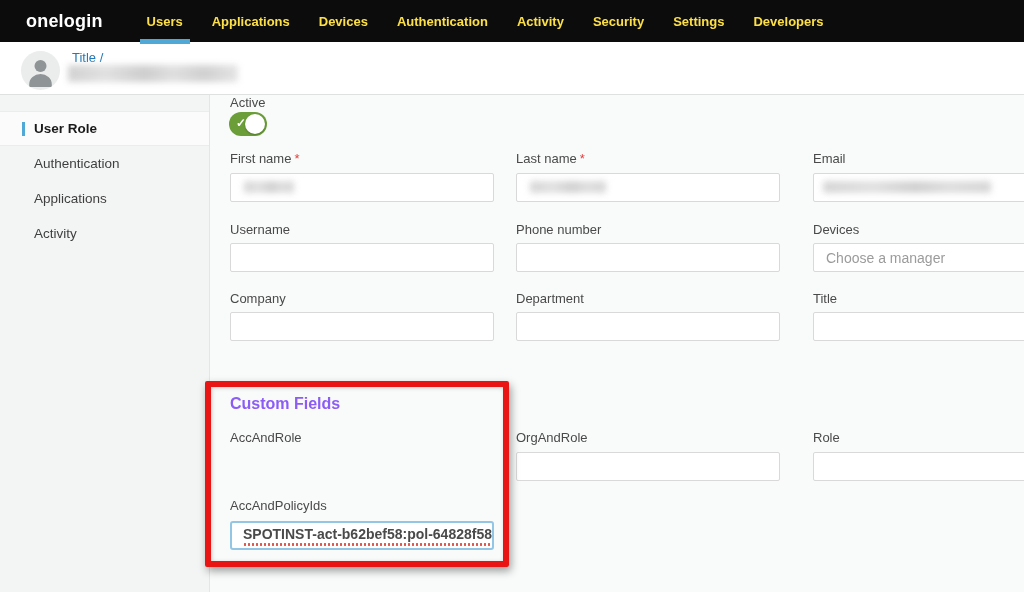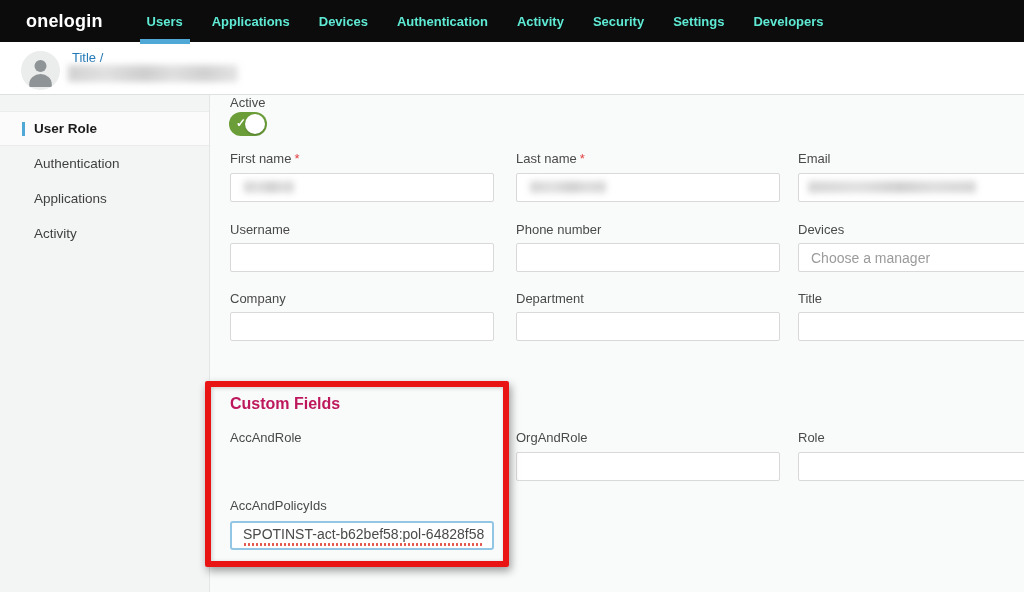--- a/index.html
+++ b/index.html
@@ -16,21 +16,21 @@
     position:absolute; left:0; top:0; width:1024px; height:42px;
     background:#0c0c0c; display:flex; align-items:center;
     padding-left:26px; z-index:30;
   }
   .logo {
     color:#fff; font-size:18px; font-weight:700; letter-spacing:.2px;
     margin-right:44px;
   }
   .nav-items { display:flex; align-items:center; gap:29px; height:100%; }
   .nav-item {
-    position:relative; color:#5eead4; font-size:13px; font-weight:700;
+    position:relative; color:#fde047; font-size:13px; font-weight:700;
     height:100%; display:flex; align-items:center; cursor:pointer;
     white-space:nowrap;
   }
   .nav-item .active-underline {
     position:absolute; left:-7px; right:-7px; bottom:-2px; height:5px;
     background:#4fa8d5;
   }
 
   
   .page-header {
@@ -98,46 +98,46 @@
     position:absolute; left:7px; top:4px; color:#fff; font-size:12px;
     font-weight:700;
   }
   .toggle .knob {
     position:absolute; right:2px; top:2px; width:20px; height:20px;
     border-radius:50%; background:#fff; box-shadow:0 1px 2px rgba(0,0,0,.25);
   }
 
   .section-title {
     position:absolute; left:20px; top:300px; font-size:16px;
-    font-weight:700; color:#be185d;
+    font-weight:700; color:#8b5cf6;
   }
 
   
   .div-input {
     position:absolute; width:264px; height:29px; background:#fff;
     border:2px solid #93c6e4; border-radius:3px; display:flex;
     align-items:center; padding:0 11px; font-size:14px; color:#4a4a4a;
     cursor:text; white-space:nowrap; overflow:hidden;
   }
   .squiggle {
     background-image:radial-gradient(circle,#e4564a 1.1px,transparent 1.35px);
     background-size:4px 3px; background-repeat:repeat-x;
-    background-position:0 100%; padding-bottom:4px;
+    background-position:0 100%; padding-bottom:4px;font-weight:bold;
   }
 
   
   .red-box {
     position:absolute; left:205px; top:381px; width:304px; height:186px;
     border:6px solid #e91515; border-radius:2px;
     box-shadow:2px 4px 9px rgba(0,0,0,.38), inset 1px 1px 4px rgba(0,0,0,.18);
     z-index:40; pointer-events:none;
   }
 
   
-  .col1 { left:20px; }  .col2 { left:306px; }  .col3 { left:588px; }
+  .col1 { left:20px; }  .col2 { left:306px; }  .col3 { left:603px; }
   .rowA { top:56px; }   .rowAin { top:78px; }
   .rowB { top:127px; }  .rowBin { top:148px; }
   .rowC { top:196px; }  .rowCin { top:217px; }
   .rowD { top:335px; }  .rowDin { top:357px; }
   .rowE { top:403px; }  .rowEin { top:426px; }
   .label-abs { position:absolute; font-size:13px; color:#4a4a4a; white-space:nowrap; }
   .in-abs { position:absolute; }
 </style>
 </head>
 <body>

